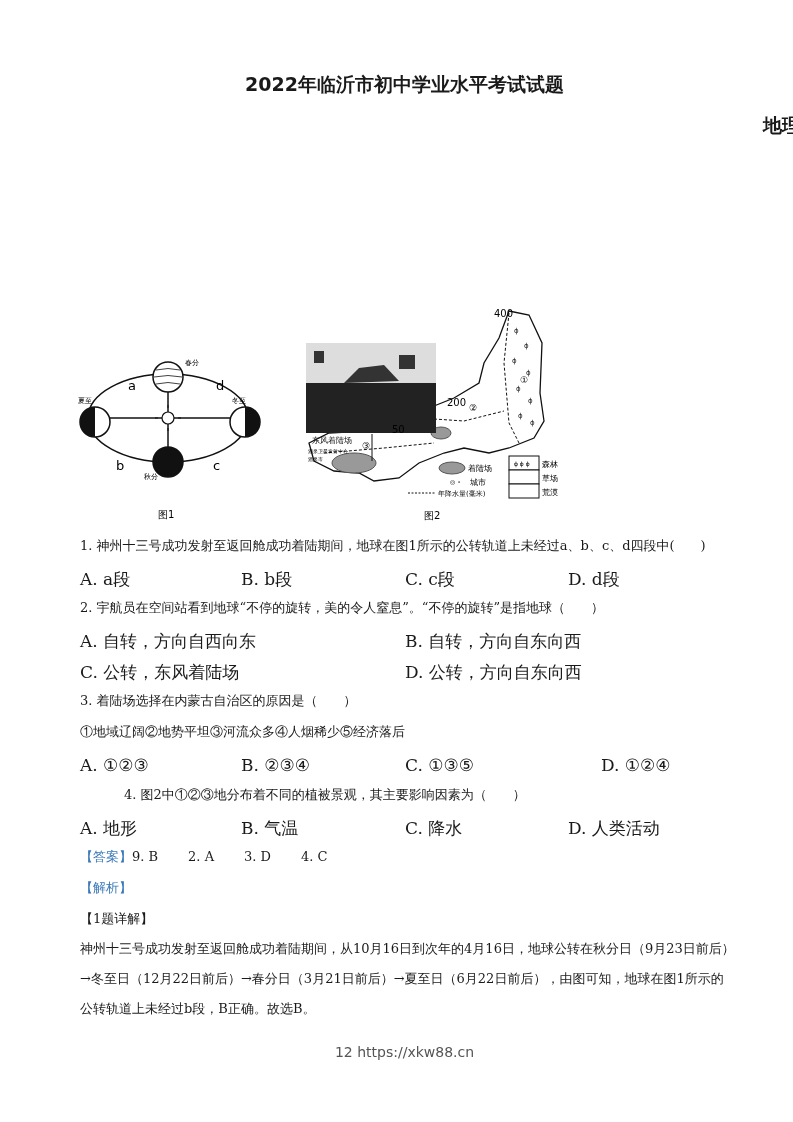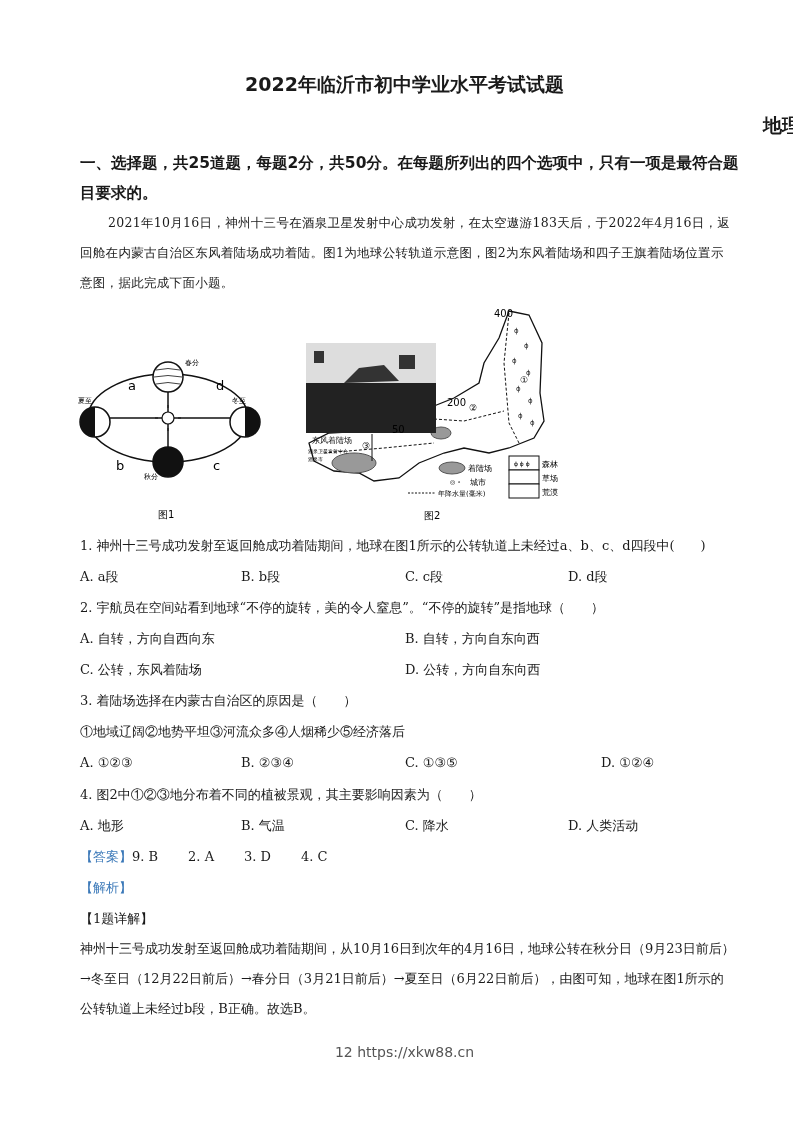--- a/index.html
+++ b/index.html
@@ -10,39 +10,37 @@
            font-family: "DejaVu Sans", "Liberation Sans", sans-serif; }
   .t1 { top: 72px; font-size: 19px; }
   .t2 { top: 113px; font-size: 19px; text-align: right; }
   .section { position: absolute; left: 72px; width: 660px; top: 148px; font-size: 15.5px; font-weight: bold;
              line-height: 30px; font-family: "DejaVu Sans", "Liberation Sans", sans-serif; }
   .intro { position: absolute; left: 72px; width: 655px; top: 208px; font-size: 12.5px; line-height: 30px; text-indent: 28px;
            letter-spacing: 0.3px; }
   .fig1 { position: absolute; left: 70px; top: 350px; width: 190px; height: 180px; }
   .fig2 { position: absolute; left: 296px; top: 303px; width: 270px; height: 222px; }
   .line { position: absolute; left: 72px; font-size: 13px; white-space: nowrap; }
-  .opt { position: absolute; font-size: 13px; white-space: nowrap; }
+  .opt { position: absolute; font-size: 17px; white-space: nowrap; }
   .answer-tag { color: #3a78b8; }
   .analysis-tag { color: #3a78b8; }
   .para { position: absolute; left: 72px; width: 655px; font-size: 13px; line-height: 30px; }
   .footer { position: absolute; left: 0; width: 793px; top: 1044px; text-align: center; font-size: 14px; color: #555;
             font-family: "DejaVu Sans", "Liberation Sans", sans-serif; }
   svg text { font-family: "DejaVu Sans", "Liberation Sans", sans-serif; }
 </style>
 </head>
 <body>
 
 <div class="page">
 
   <div class="title t1">2022年临沂市初中学业水平考试试题</div>
   <div class="title t2">地理</div>
 
-  <div class="section">一、选择题，共25道题，每题2分，共50分。在每题所列出的四个选项中，只有一项是最符合题目要求的。</div>
 
-  <div class="intro">2021年10月16日，神州十三号在酒泉卫星发射中心成功发射，在太空遨游183天后，于2022年4月16日，返回舱在内蒙古自治区东风着陆场成功着陆。图1为地球公转轨道示意图，图2为东风着陆场和四子王旗着陆场位置示意图，据此完成下面小题。</div>
 
   <div class="fig1">
     <svg width="190" height="180" viewBox="0 0 190 180">
       <ellipse cx="90" cy="68" rx="80" ry="44" fill="none" stroke="#111" stroke-width="1.5"></ellipse>
       <line x1="20" y1="68" x2="160" y2="68" stroke="#111" stroke-width="1.5"></line>
       <line x1="90" y1="24" x2="90" y2="112" stroke="#111" stroke-width="1.5"></line>
       <circle cx="90" cy="68" r="6" fill="#fff" stroke="#111" stroke-width="1.2"></circle>
       <g stroke="#111" stroke-width="1">
         <line x1="90" y1="58" x2="90" y2="55"></line>
           <line x1="90" y1="78" x2="90" y2="81"></line>
@@ -143,21 +141,21 @@
   <div class="opt" style="left:72px;top:661px;">C.  公转，东风着陆场</div>
   <div class="opt" style="left:397px;top:661px;">D.  公转，方向自东向西</div>
 
   <div class="line" style="top:692px;">3. 着陆场选择在内蒙古自治区的原因是（　　）</div>
   <div class="line" style="top:723px;">①地域辽阔②地势平坦③河流众多④人烟稀少⑤经济落后</div>
   <div class="opt" style="left:72px;top:755px;">A. ①②③</div>
   <div class="opt" style="left:233px;top:755px;">B. ②③④</div>
   <div class="opt" style="left:397px;top:755px;">C. ①③⑤</div>
   <div class="opt" style="left:560px;top:755px;margin-left:33px;">D. ①②④</div>
 
-  <div class="line" style="top:786px;">4. 图2中①②③地分布着不同的植被景观，其主要影响因素为（　　）</div>
+  <div class="line" style="top:786px;margin-left:44px;">4. 图2中①②③地分布着不同的植被景观，其主要影响因素为（　　）</div>
   <div class="opt" style="left:72px;top:817px;">A.  地形</div>
   <div class="opt" style="left:233px;top:817px;">B.  气温</div>
   <div class="opt" style="left:397px;top:817px;">C.  降水</div>
   <div class="opt" style="left:560px;top:817px;">D.  人类活动</div>
 
   <div class="line" style="top:848px;">
     <span class="answer-tag">【答案】</span><span>9. B</span><span style="display:inline-block;width:30px"></span><span>2. A</span><span style="display:inline-block;width:30px"></span><span>3. D</span><span style="display:inline-block;width:30px"></span><span>4. C</span>
   </div>
 
   <div class="line analysis-tag" style="top:879px;">【解析】</div>

